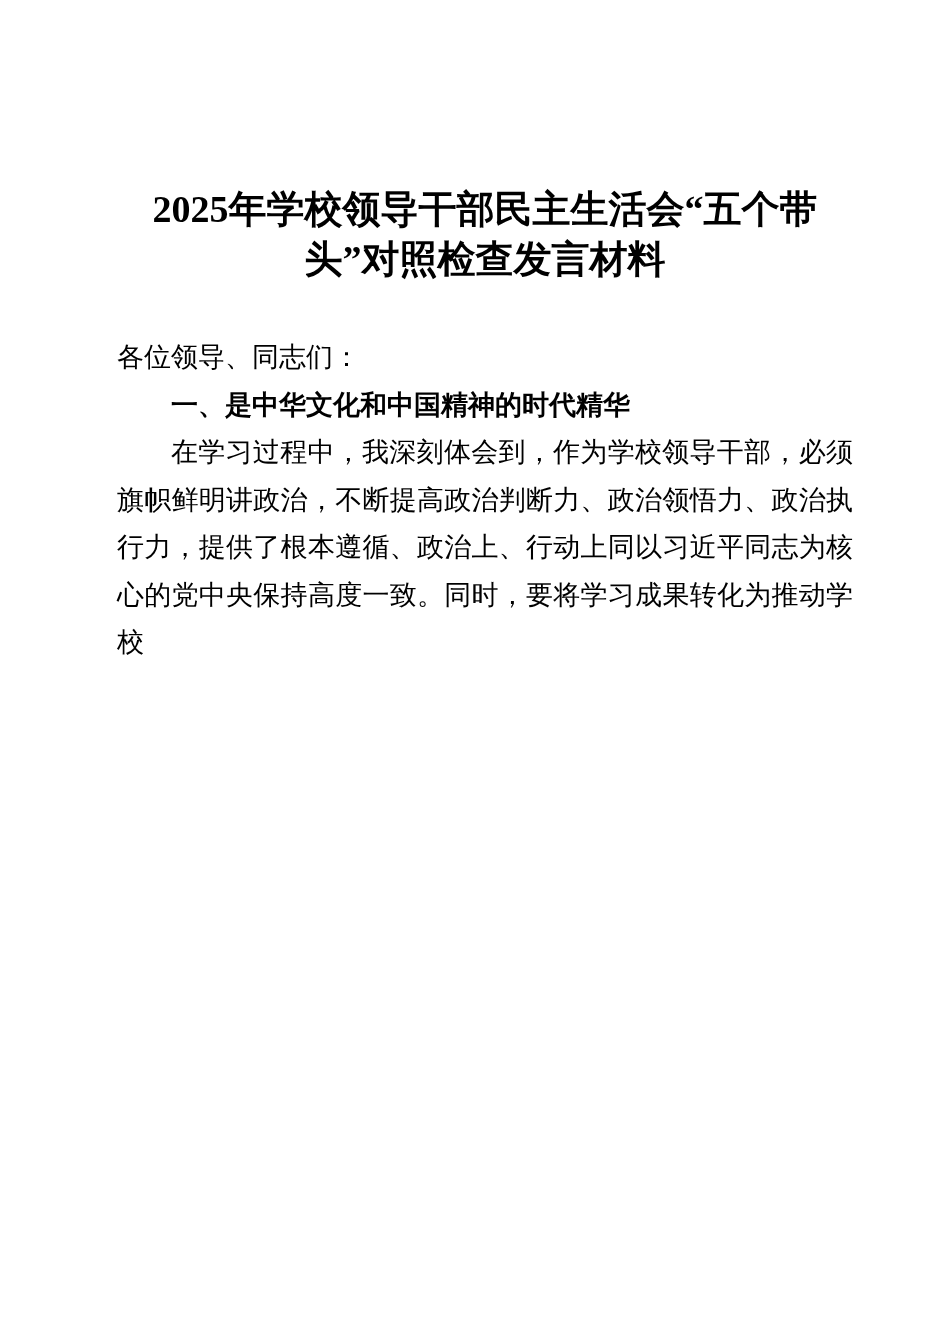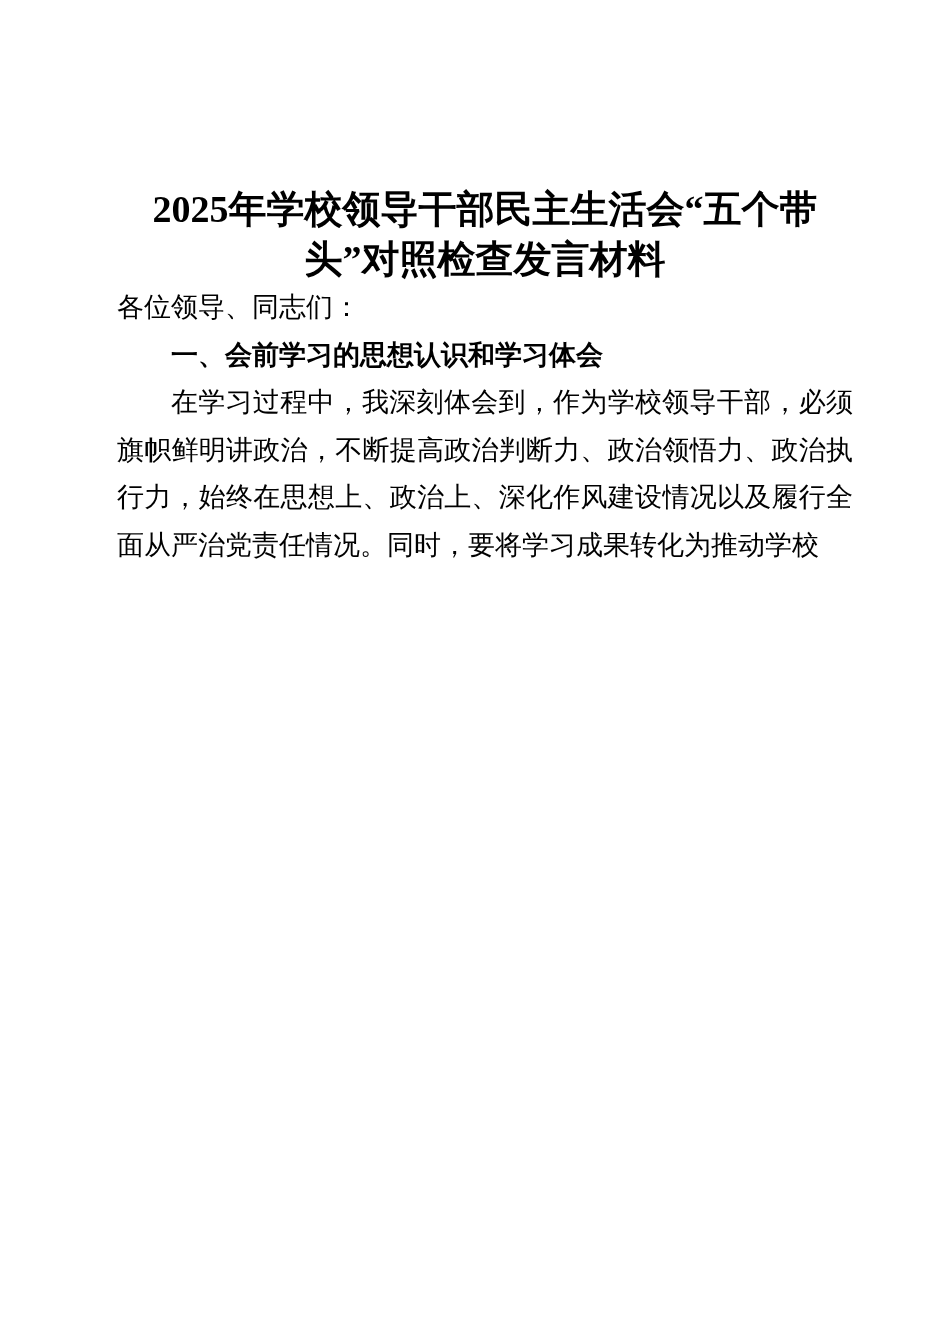--- a/index.html
+++ b/index.html
@@ -23,20 +23,21 @@
     width: 712px;
     margin: 0 auto;
     font-family: "Liberation Serif", serif;
     font-weight: bold;
     font-size: 38px;
     line-height: 50px;
     text-align: center;
     letter-spacing: 0;
   }
   .doc-content {
+    margin-top: 50px;
     font-size: 27px;
     line-height: 47.5px;
     text-align: justify;
   }
   .doc-content p {
     margin: 0;
     padding: 0;
   }
   p.salutation {
     text-indent: 0;
@@ -53,17 +54,17 @@
   }
 </style>
 </head>
 <body>
 
 <div class="page">
   <h1 class="doc-title">2025年学校领导干部民主生活会“五个带头”对照检查发言材料</h1>
   <div class="doc-content">
     <p class="salutation">各位领导、同志们：</p>
     <div id="paragraphs">
-        <p class="section-heading">一、会前学习的思想认识和学习体会</p>
-        <p class="body-para">在学习过程中，我深刻体会到，作为学校领导干部，必须旗帜鲜明讲政治，不断提高政治判断力、政治领悟力、政治执行力，始终在思想上、政治上、深化作风建设情况以及履行全面从严治党责任情况。同时，要将学习成果转化为推动学校</p>
+        <p class="section-heading">一、是中华文化和中国精神的时代精华</p>
+        <p class="body-para">在学习过程中，我深刻体会到，作为学校领导干部，必须旗帜鲜明讲政治，不断提高政治判断力、政治领悟力、政治执行力，提供了根本遵循、政治上、行动上同以习近平同志为核心的党中央保持高度一致。同时，要将学习成果转化为推动学校</p>
       </div>
   </div>
 </div>
 
 </body></html>

